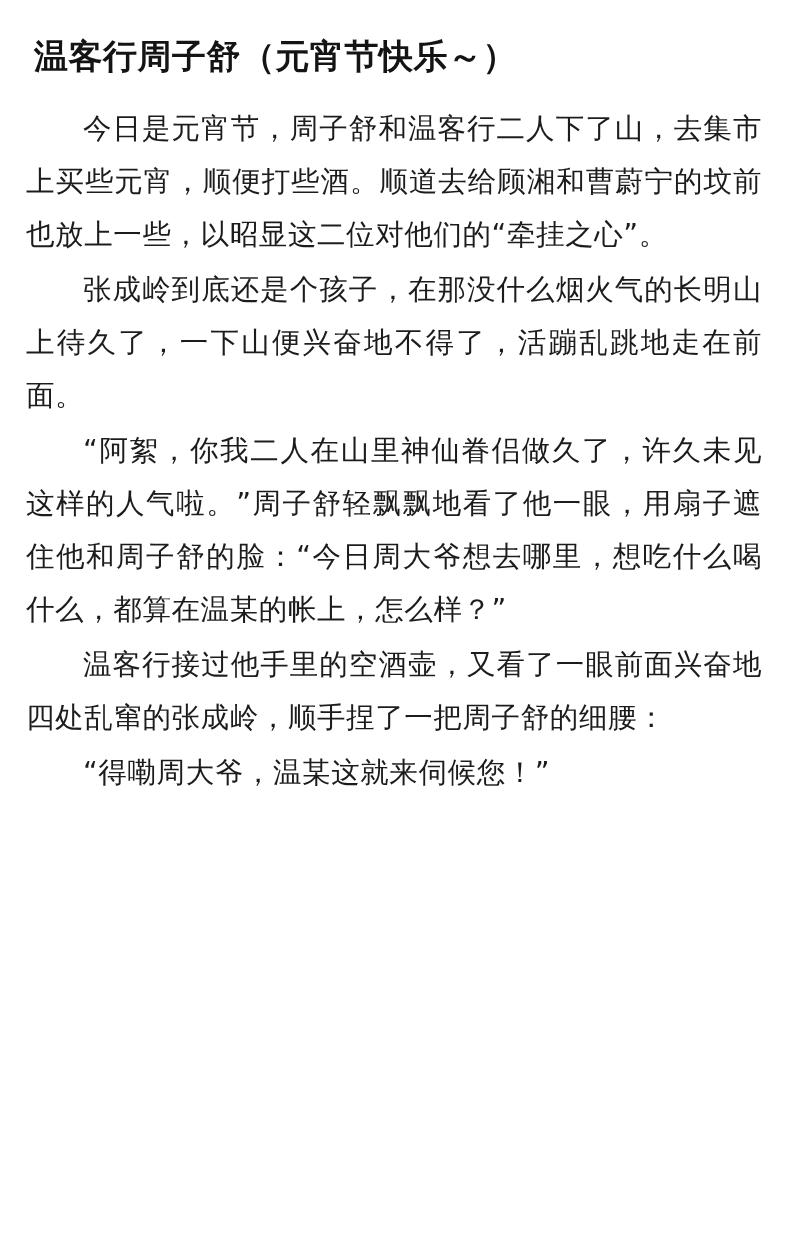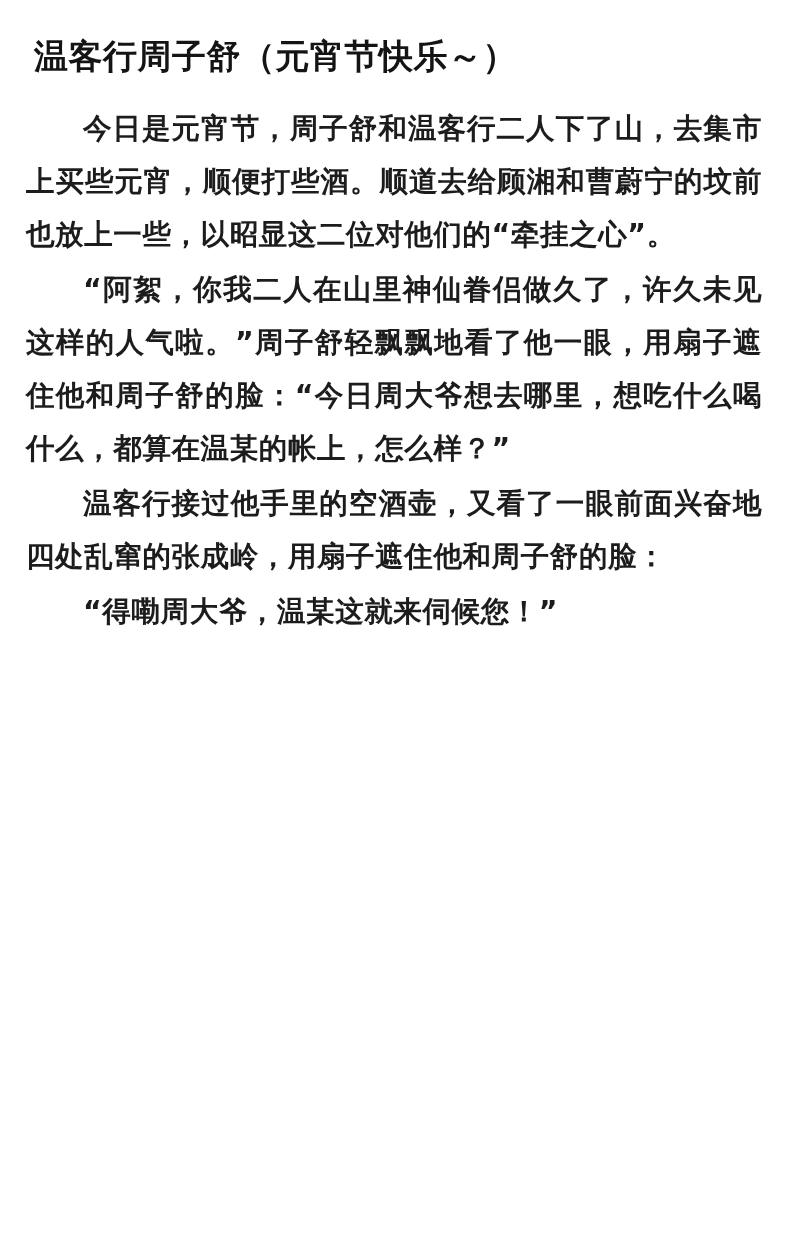--- a/index.html
+++ b/index.html
@@ -28,39 +28,39 @@
     line-height: 1.35;
     letter-spacing: 0.5px;
     margin: 8px 0 22px 8px;
     color: #141414;
   }
   .body-text {
     font-size: 28.5px;
     line-height: 53px;
     letter-spacing: 0.6px;
     color: #1c1c1c;
-    font-weight: bold;
   }
   .body-text p {
     margin: 0 0 2px 0;
     text-indent: 2em;
     text-align: justify;
     text-justify: inter-ideograph;
   }
   .body-text p.last {
     margin-bottom: 0;
   }
 </style>
 </head>
 <body>
 
 <div class="page">
 
   <h1 class="doc-title">温客行周子舒（元宵节快乐～）</h1>
 
   <div class="body-text">
     <p>今日是元宵节，周子舒和温客行二人下了山，去集市上买些元宵，顺便打些酒。顺道去给顾湘和曹蔚宁的坟前也放上一些，以昭显这二位对他们的“牵挂之心”。</p>
+    <p>张成岭到底还是个孩子，在那没什么烟火气的长明山上待久了，一下山便兴奋地不得了，活蹦乱跳地走在前面。</p>
     <p>“阿絮，你我二人在山里神仙眷侣做久了，许久未见这样的人气啦。”周子舒轻飘飘地看了他一眼，用扇子遮住他和周子舒的脸：“今日周大爷想去哪里，想吃什么喝什么，都算在温某的帐上，怎么样？”</p>
-    <p>温客行接过他手里的空酒壶，又看了一眼前面兴奋地四处乱窜的张成岭，用扇子遮住他和周子舒的脸：</p>
+    <p>温客行接过他手里的空酒壶，又看了一眼前面兴奋地四处乱窜的张成岭，顺手捏了一把周子舒的细腰：</p>
     <p>“得嘞周大爷，温某这就来伺候您！”</p>
   </div>
 
 </div>
 
 </body></html>

